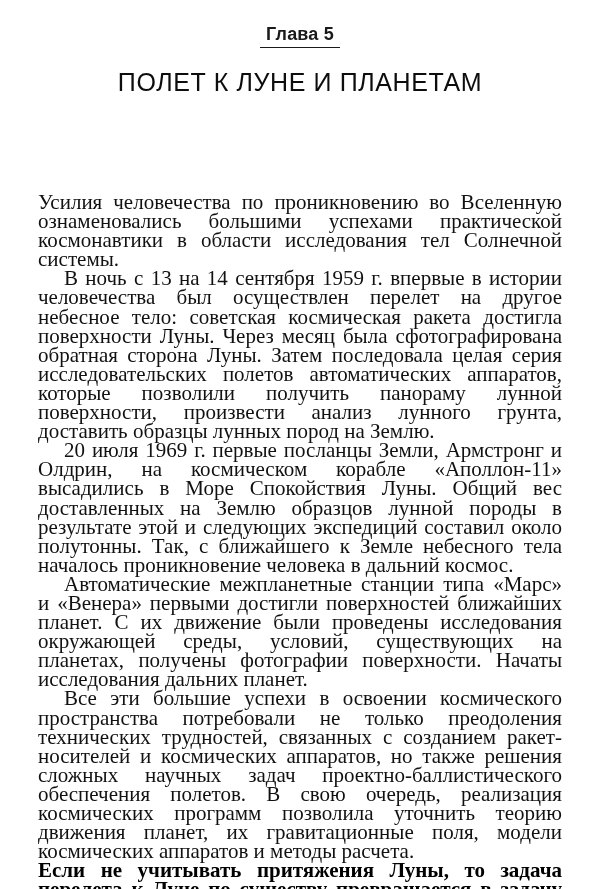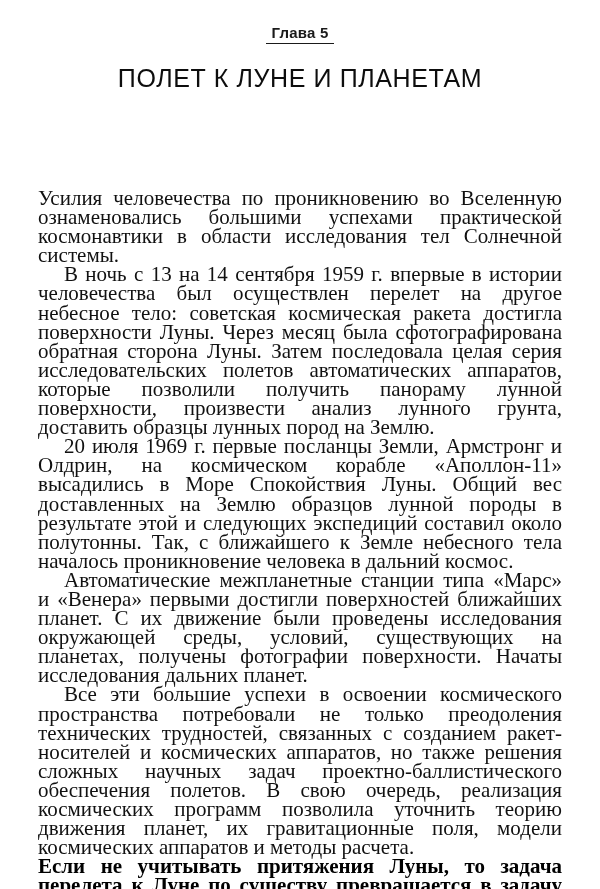--- a/index.html
+++ b/index.html
@@ -23,21 +23,21 @@
   }
 
   
   .chapter-label-wrap {
     text-align: center;
     margin-top: 24px;
   }
   .chapter-label {
     display: inline-block;
     font-family: "Liberation Sans", sans-serif;
-    font-size: 15px;
+    font-size: 18px;
     font-weight: 700;
     color: #1a1a1a;
     letter-spacing: 0.2px;
     padding: 0 6px 2px 6px;
     border-bottom: 1.6px solid #1a1a1a;
   }
 
   
   .main-title {
     text-align: center;

